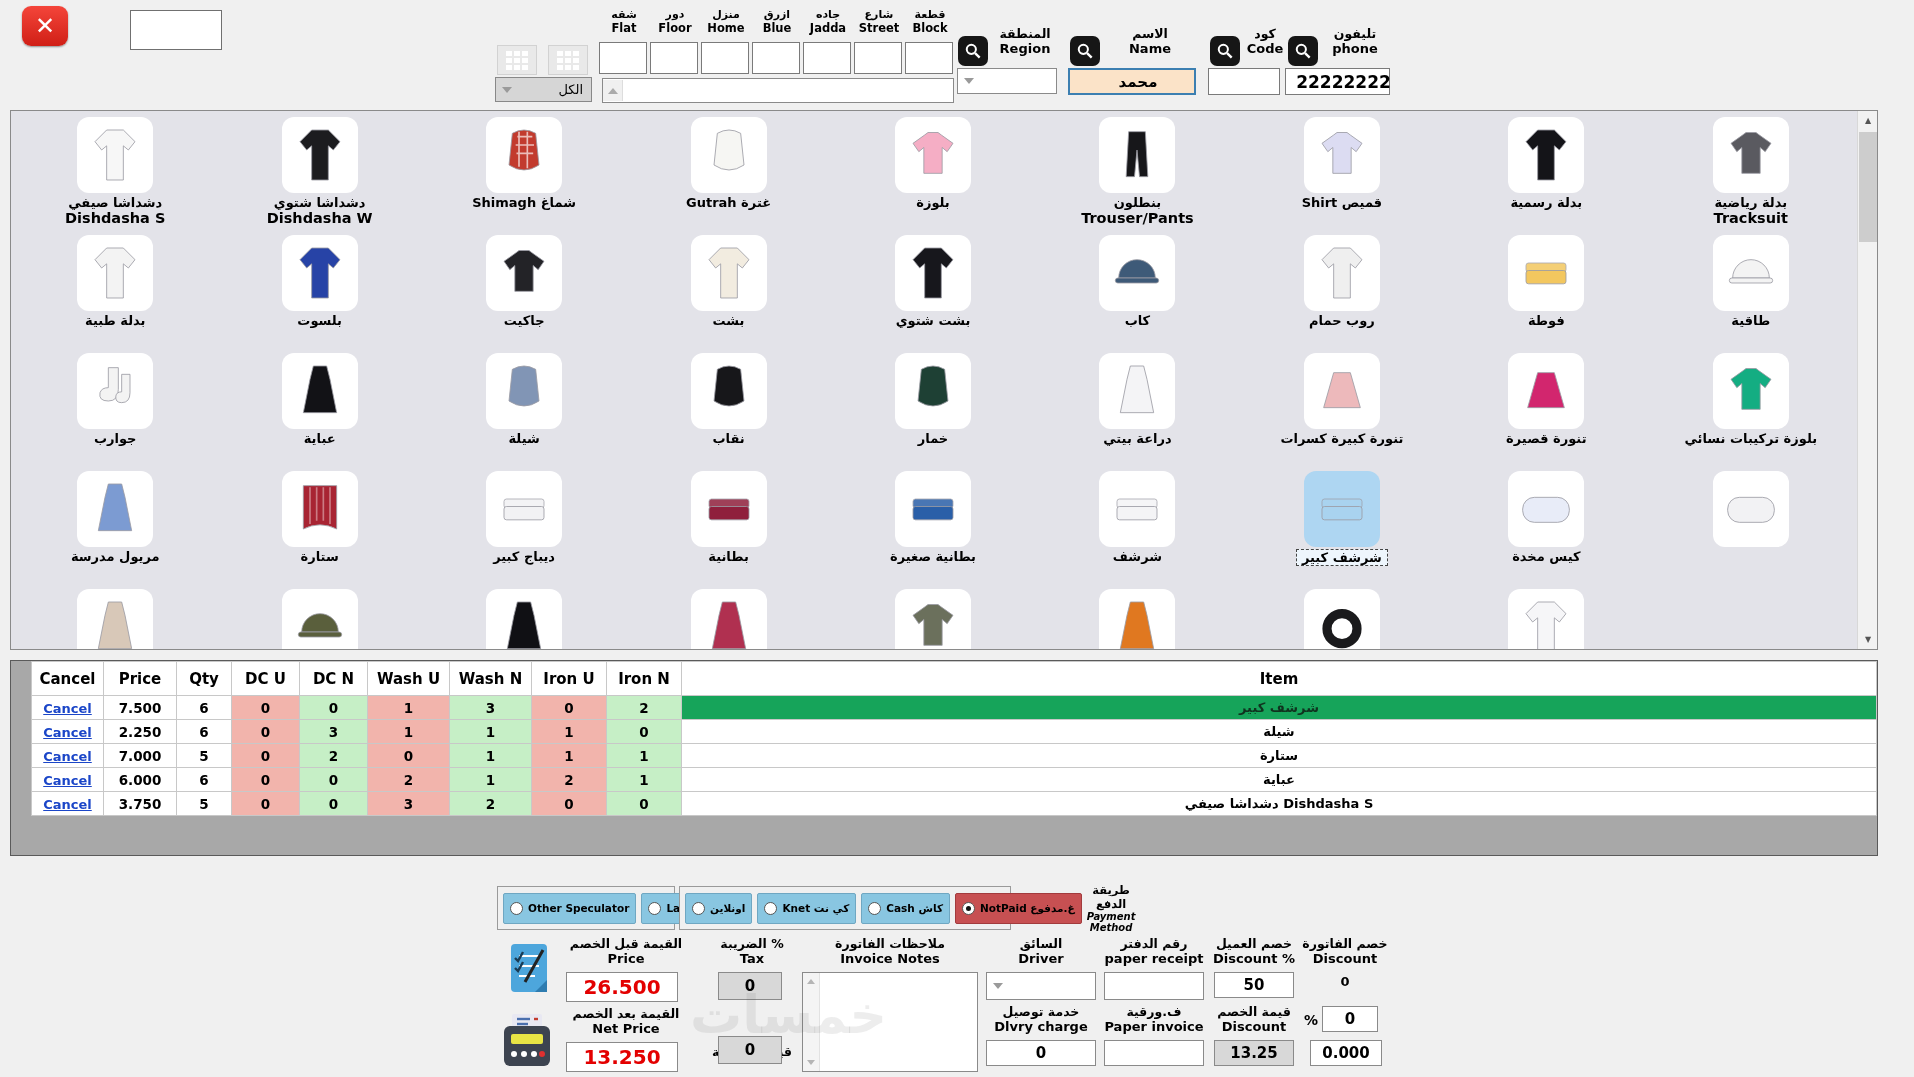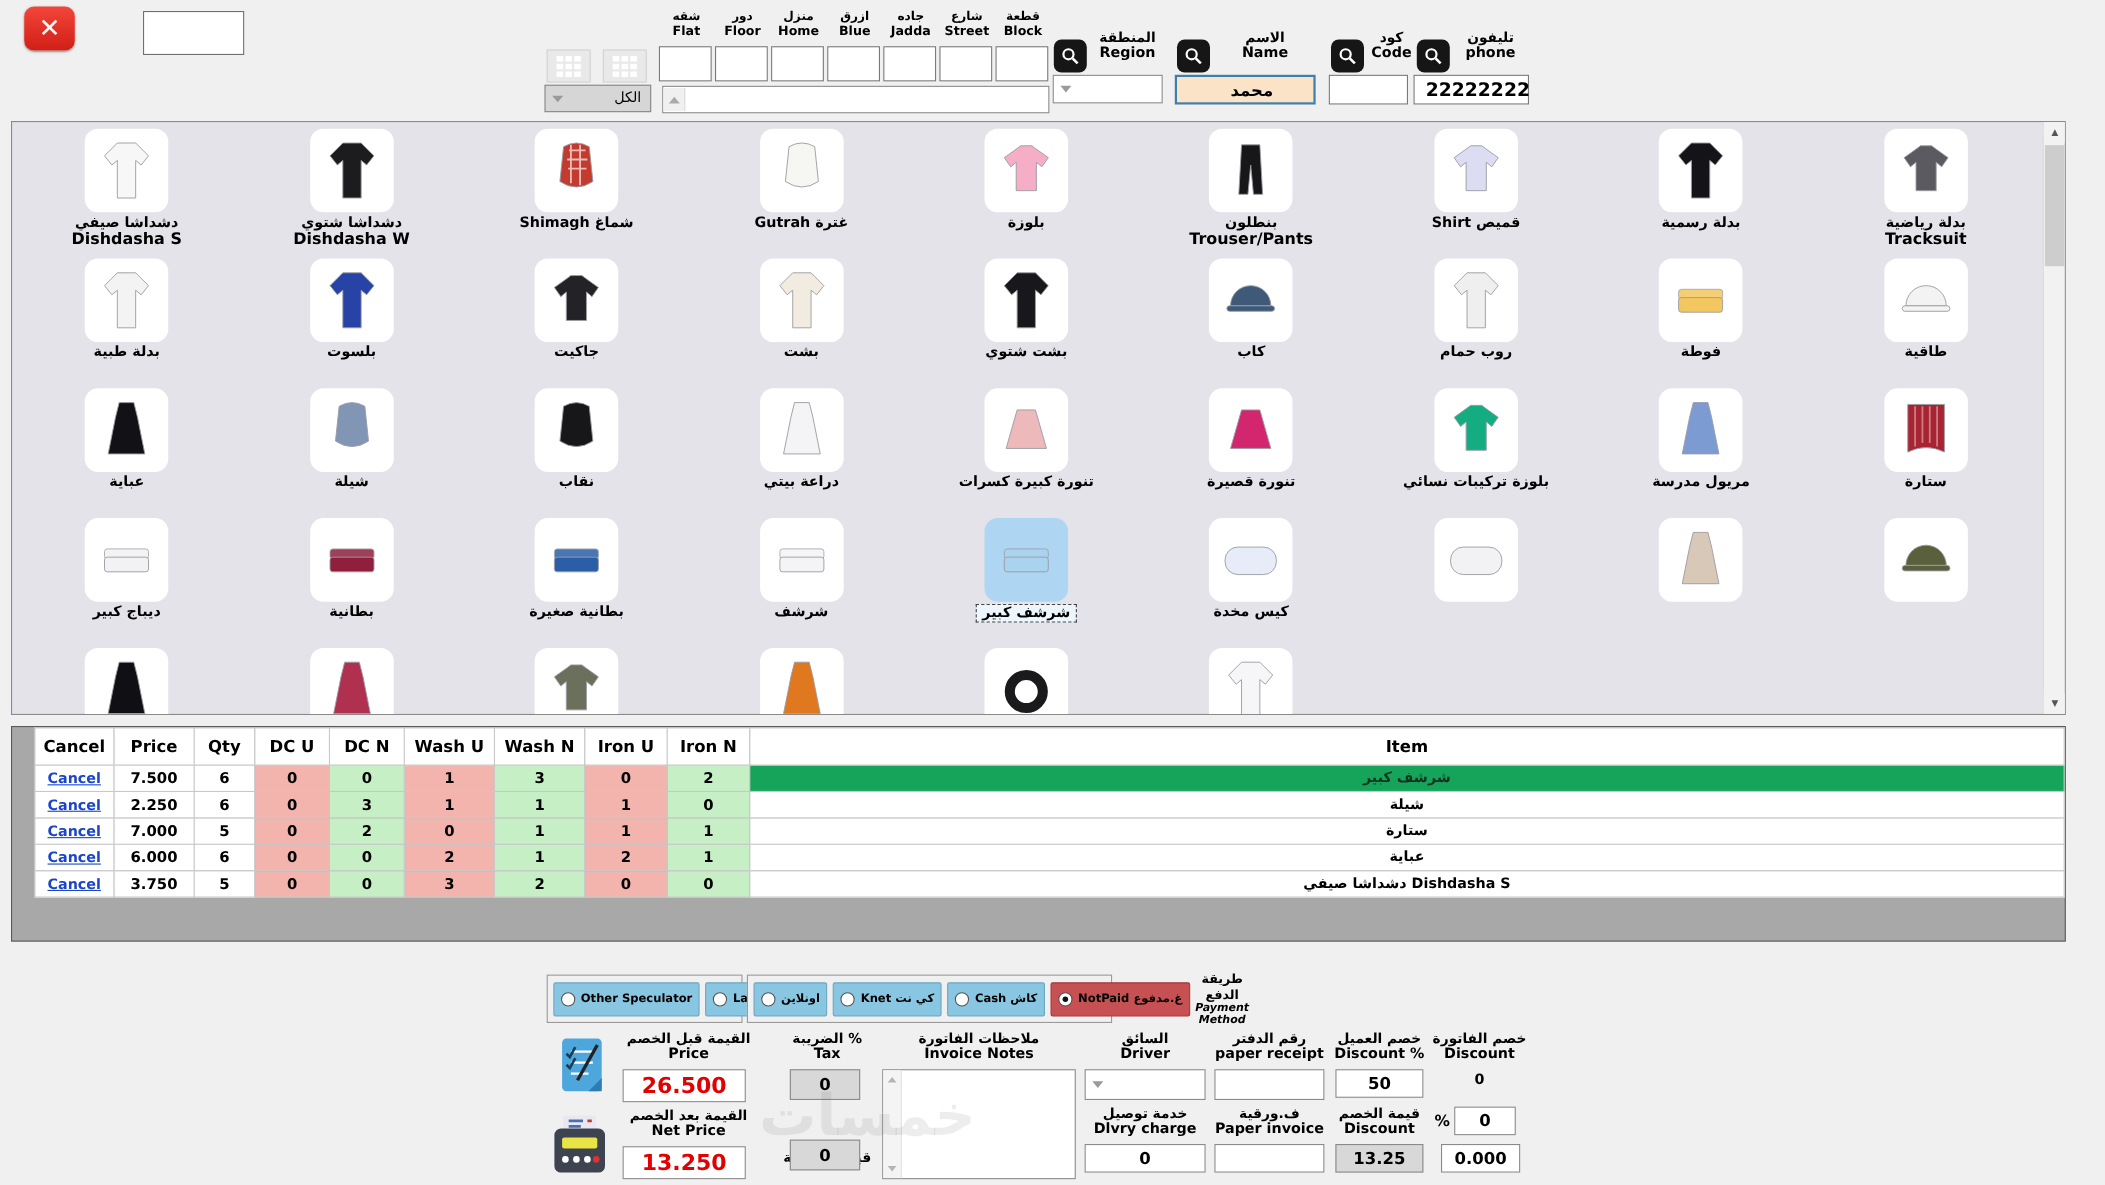--- a/index.html
+++ b/index.html
@@ -378,40 +378,57 @@
             <svg viewBox="0 0 72 72" width="60" height="60">
               <path d="M14 42 A22 22 0 0 1 58 42 Z" fill="#f3f3f3" stroke="#9b9ba4" stroke-width="1"></path>
               <rect x="10" y="42" width="52" height="6" rx="3" fill="#f3f3f3" stroke="#9b9ba4" stroke-width="1"></rect>
             </svg>
           </div>
           <div class="ilb-ar">طاقية</div>
         </div>
         <div class="item">
           <div class="thumb">
             <svg viewBox="0 0 72 72" width="60" height="60">
+              <path d="M28 8 L40 8 L40 34 Q40 48 28 48 Q16 48 18 38 Q20 32 28 32 Z" fill="#f3f3f3" stroke="#9b9ba4" stroke-width="1"></path>
+              <path d="M44 16 L54 16 L54 38 Q54 50 44 50 Q36 50 37 42 Q38 37 44 37 Z" fill="#f3f3f3" stroke="#9b9ba4" stroke-width="1"></path>
+            </svg>
+          </div>
+          <div class="ilb-ar">جوارب</div>
+        </div>
+        <div class="item">
+          <div class="thumb">
+            <svg viewBox="0 0 72 72" width="60" height="60">
               <path d="M28 6 L44 6 L48 22 L56 62 L16 62 L24 22 Z" fill="#121216" stroke="#9b9ba4" stroke-width="1"></path>
             </svg>
           </div>
           <div class="ilb-ar">عباية</div>
         </div>
         <div class="item">
           <div class="thumb">
             <svg viewBox="0 0 72 72" width="60" height="60">
               <path d="M22 10 Q36 2 50 10 L54 48 Q36 60 18 48 Z" fill="#8195b5" stroke="#9b9ba4" stroke-width="1"></path>
             </svg>
           </div>
           <div class="ilb-ar">شيلة</div>
         </div>
         <div class="item">
           <div class="thumb">
             <svg viewBox="0 0 72 72" width="60" height="60">
               <path d="M22 10 Q36 2 50 10 L54 48 Q36 60 18 48 Z" fill="#17171a" stroke="#9b9ba4" stroke-width="1"></path>
             </svg>
           </div>
           <div class="ilb-ar">نقاب</div>
+        </div>
+        <div class="item">
+          <div class="thumb">
+            <svg viewBox="0 0 72 72" width="60" height="60">
+              <path d="M22 10 Q36 2 50 10 L54 48 Q36 60 18 48 Z" fill="#1e4034" stroke="#9b9ba4" stroke-width="1"></path>
+            </svg>
+          </div>
+          <div class="ilb-ar">خمار</div>
         </div>
         <div class="item">
           <div class="thumb">
             <svg viewBox="0 0 72 72" width="60" height="60">
               <path d="M28 6 L44 6 L48 22 L56 62 L16 62 L24 22 Z" fill="#f4f4f6" stroke="#9b9ba4" stroke-width="1"></path>
             </svg>
           </div>
           <div class="ilb-ar">دراعة بيتي</div>
         </div>
         <div class="item">

